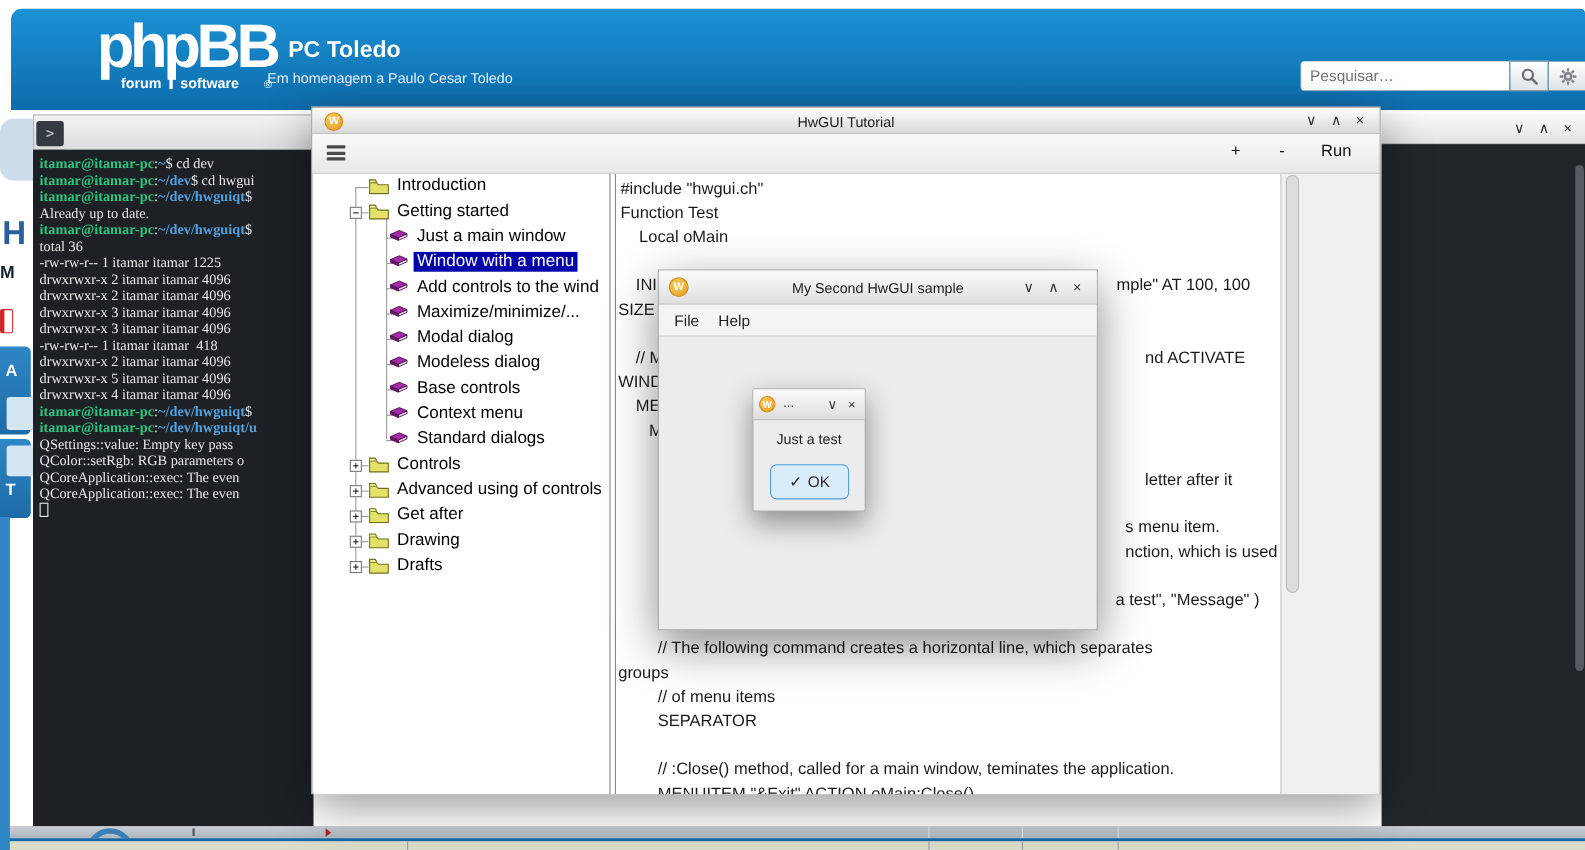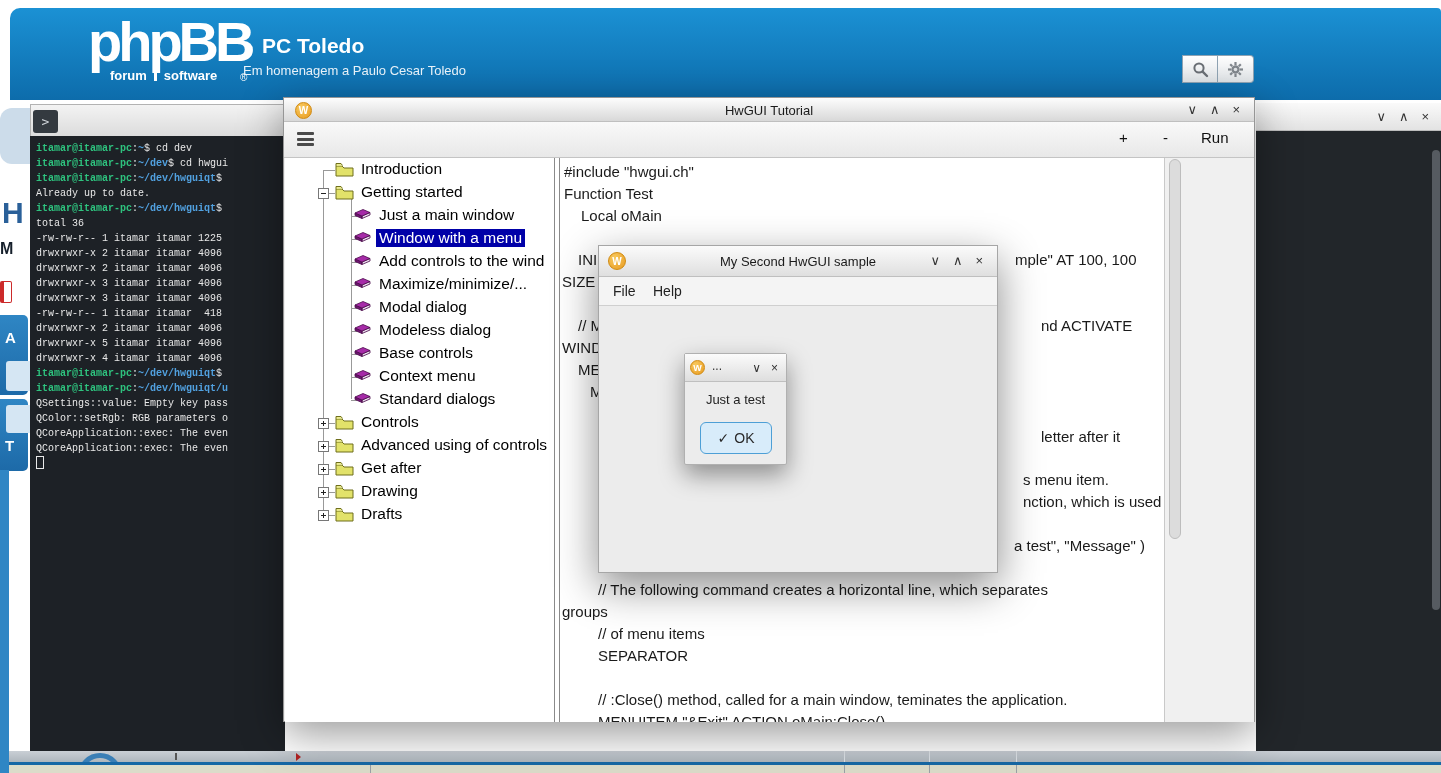--- a/index.html
+++ b/index.html
@@ -47,21 +47,21 @@
   .graytick { position:absolute; left:175px; top:2px; width:2px; height:7px; background:#555; }
   .vdiv { position:absolute; top:0; width:1px; height:100%; }
 
   
   .term-tabbar { position:absolute; left:30px; top:104px; width:255px; height:32px;
     background:linear-gradient(#f3f3f3,#dcdcdc); border:1px solid #b2b2b2; border-bottom:none; z-index:2; }
   .term-icon { position:absolute; left:2px; top:5px; width:25px; height:23px; background:#343a40; border-radius:3px;
     color:#cfd4d9; font-family:"DejaVu Sans Mono",monospace; font-size:13px; display:flex; align-items:center; justify-content:center; }
   .terminal { position:absolute; left:30px; top:136px; width:255px; height:615px; background:#1d2126;
     z-index:2; overflow:hidden; padding:5px 0 0 6px; }
-  .tline { font-family:Liberation Mono, monospace; font-size:10px; line-height:15px; white-space:pre; color:#e8e8e8; }
+  .tline { font-family:Liberation Serif, serif; font-size:13px; line-height:15px; white-space:pre; color:#e8e8e8; }
   .tline .t-g { color:#2ec27e; font-weight:bold; }
   .tline .t-b { color:#51a1e0; font-weight:bold; }
   .tline .t-w { color:#e8e8e8; }
   .cursor { display:inline-block; width:8px; height:13px; border:1px solid #e8e8e8; vertical-align:-2px; }
 
   
   .titlebar { position:absolute; left:0; top:0; right:0; background:linear-gradient(#fdfdfd,#d8d8d8);
     border-bottom:1px solid #bfbfbf; }
   .win-title { position:absolute; left:0; right:0; text-align:center; font-size:13px; color:#1a1a1a; }
   .win-controls { position:absolute; display:flex; gap:13px; color:#333; font-size:13px; }
@@ -124,20 +124,21 @@
 
   <div class="phpbb-header">
     <div class="logo">
       <div class="big">phpBB</div>
       <div class="sub"><span>forum</span><b class="bar"></b><span>software</span></div>
       <span class="reg">®</span>
     </div>
     <div class="site-title">PC Toledo</div>
     <div class="site-sub">Em homenagem a Paulo Cesar Toledo</div>
     <div class="search-wrap">
+      <input class="search-input" placeholder="Pesquisar…" style="">
       <div class="search-btn">
         <svg width="17" height="17" viewBox="0 0 17 17">
           <circle cx="7" cy="7" r="4.6" fill="none" stroke="#6a6f75" stroke-width="2"></circle>
           <line x1="10.6" y1="10.6" x2="15" y2="15" stroke="#6a6f75" stroke-width="2.4" stroke-linecap="round"></line>
         </svg>
       </div>
       <div class="search-btn gear">
         <svg width="17" height="17" viewBox="0 0 17 17">
           <circle cx="8.5" cy="8.5" r="4.2" fill="#80868c"></circle>
           <circle cx="8.5" cy="8.5" r="1.8" fill="#dfe3e6"></circle>

